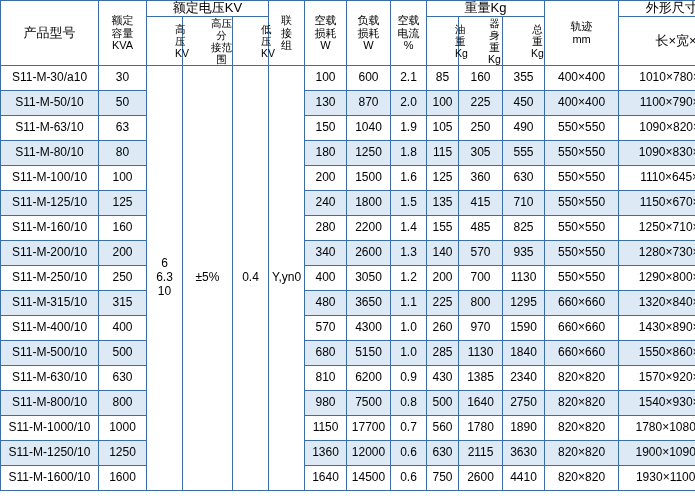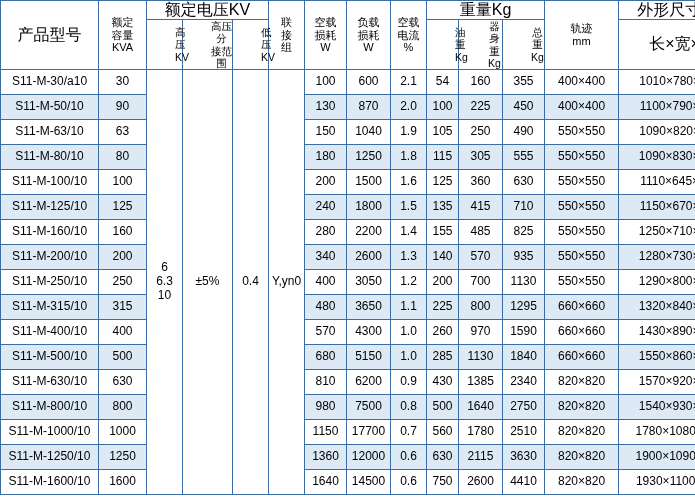--- a/index.html
+++ b/index.html
@@ -19,21 +19,21 @@
   table.spec th, table.spec td{
     border:1px solid #3a6ea5;
     text-align:center;
     vertical-align:middle;
     padding:0;
     font-weight:normal;
     line-height:1.15;
   }
   thead th{
     font-weight:bold;
-    font-size:16px;
+    font-size:13px;
     background:#ffffff;
   }
   thead th.small{ font-size:11px; }
   thead th.tiny{ font-size:10.5px;padding-left:28px; }
   tbody td{
     height:24px;
     font-size:12px;
   }
   tbody tr.alt td{ background:#ddeaf6; }
   tbody tr td.model{ font-size:12px;margin-top:16px; }
@@ -135,29 +135,29 @@
         <span class="unitline">6</span>
         <span class="unitline">6.3</span>
         <span class="unitline">10</span>
       </td>
       <td class="merged" rowspan="17">±5%</td>
       <td class="merged" rowspan="17">0.4</td>
       <td class="merged" rowspan="17">Y,yn0</td>
       <td>100</td>
       <td>600</td>
       <td>2.1</td>
-      <td>54</td>
+      <td>85</td>
       <td>160</td>
       <td>355</td>
       <td>400×400</td>
       <td>1010×780×1130</td>
     </tr>
     <tr class="alt">
       <td class="model">S11-M-50/10</td>
-      <td>90</td>
+      <td>50</td>
       <td>130</td>
       <td>870</td>
       <td>2.0</td>
       <td>100</td>
       <td>225</td>
       <td>450</td>
       <td>400×400</td>
       <td>1100×790×1150</td>
     </tr>
     <tr>
@@ -305,21 +305,21 @@
       <td>1540×930×1560</td>
     </tr>
     <tr>
       <td class="model">S11-M-1000/10</td>
       <td>1000</td>
       <td>1150</td>
       <td>17700</td>
       <td>0.7</td>
       <td>560</td>
       <td>1780</td>
-      <td>2510</td>
+      <td>1890</td>
       <td>820×820</td>
       <td>1780×1080×1610</td>
     </tr>
     <tr class="alt">
       <td class="model">S11-M-1250/10</td>
       <td>1250</td>
       <td>1360</td>
       <td>12000</td>
       <td>0.6</td>
       <td>630</td>

